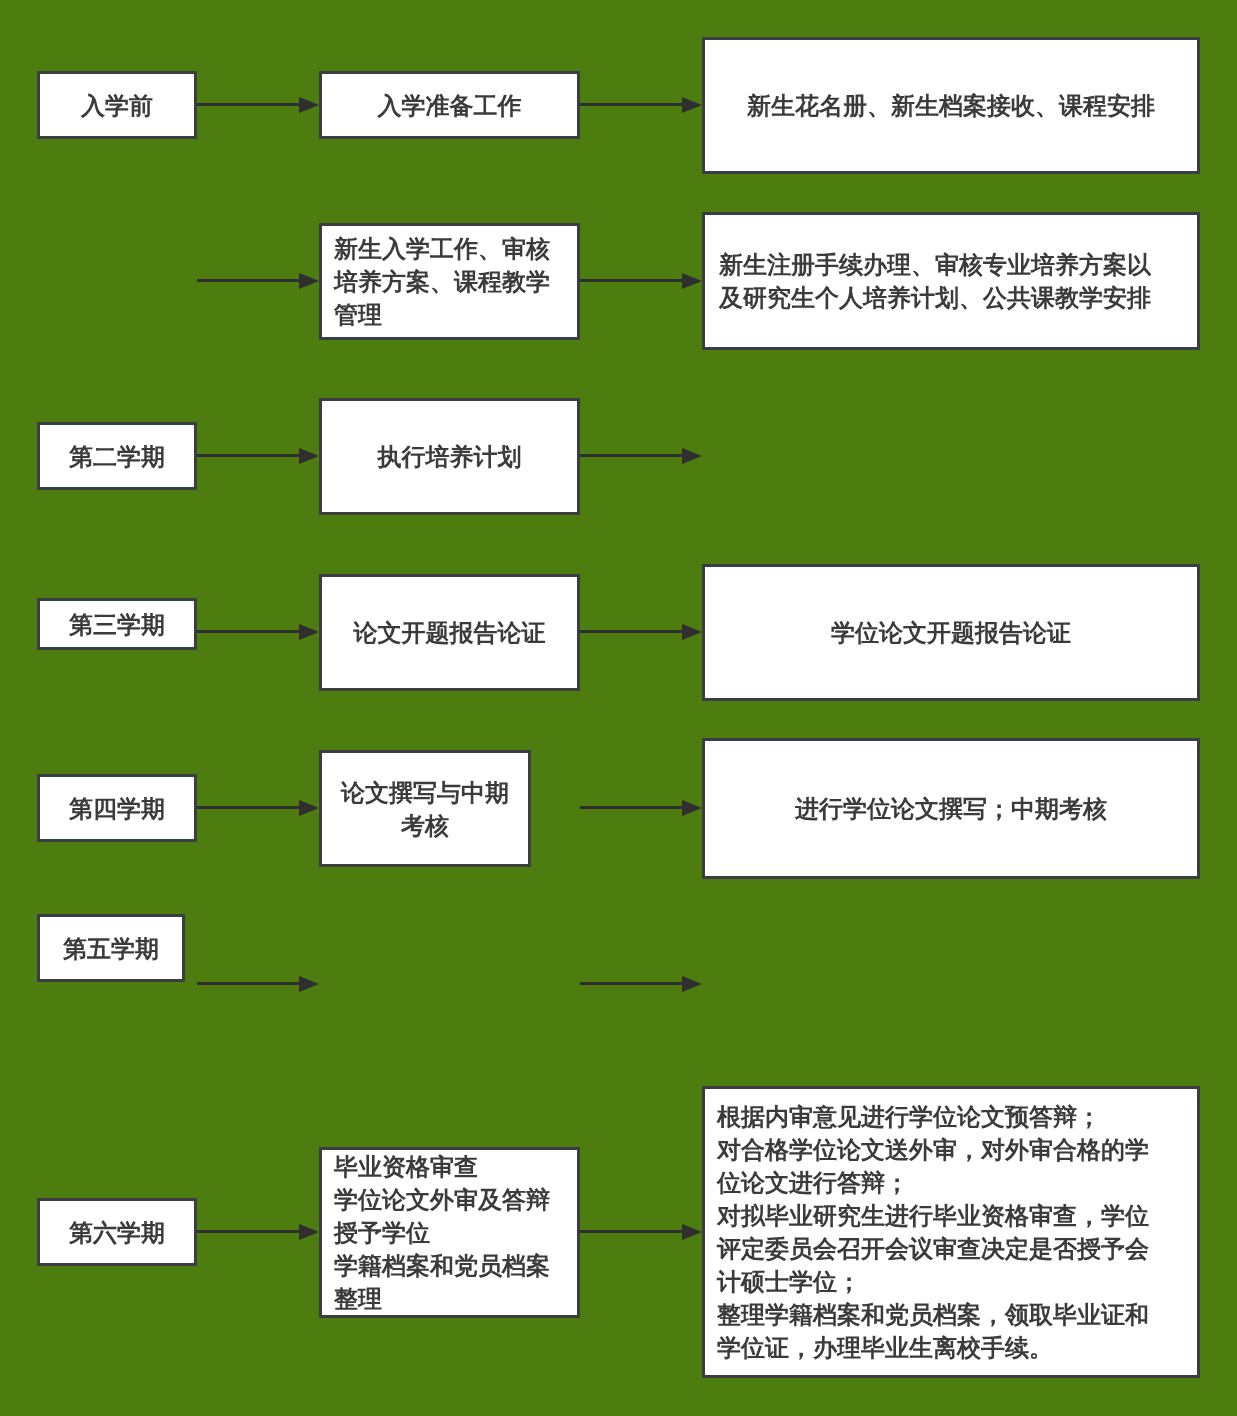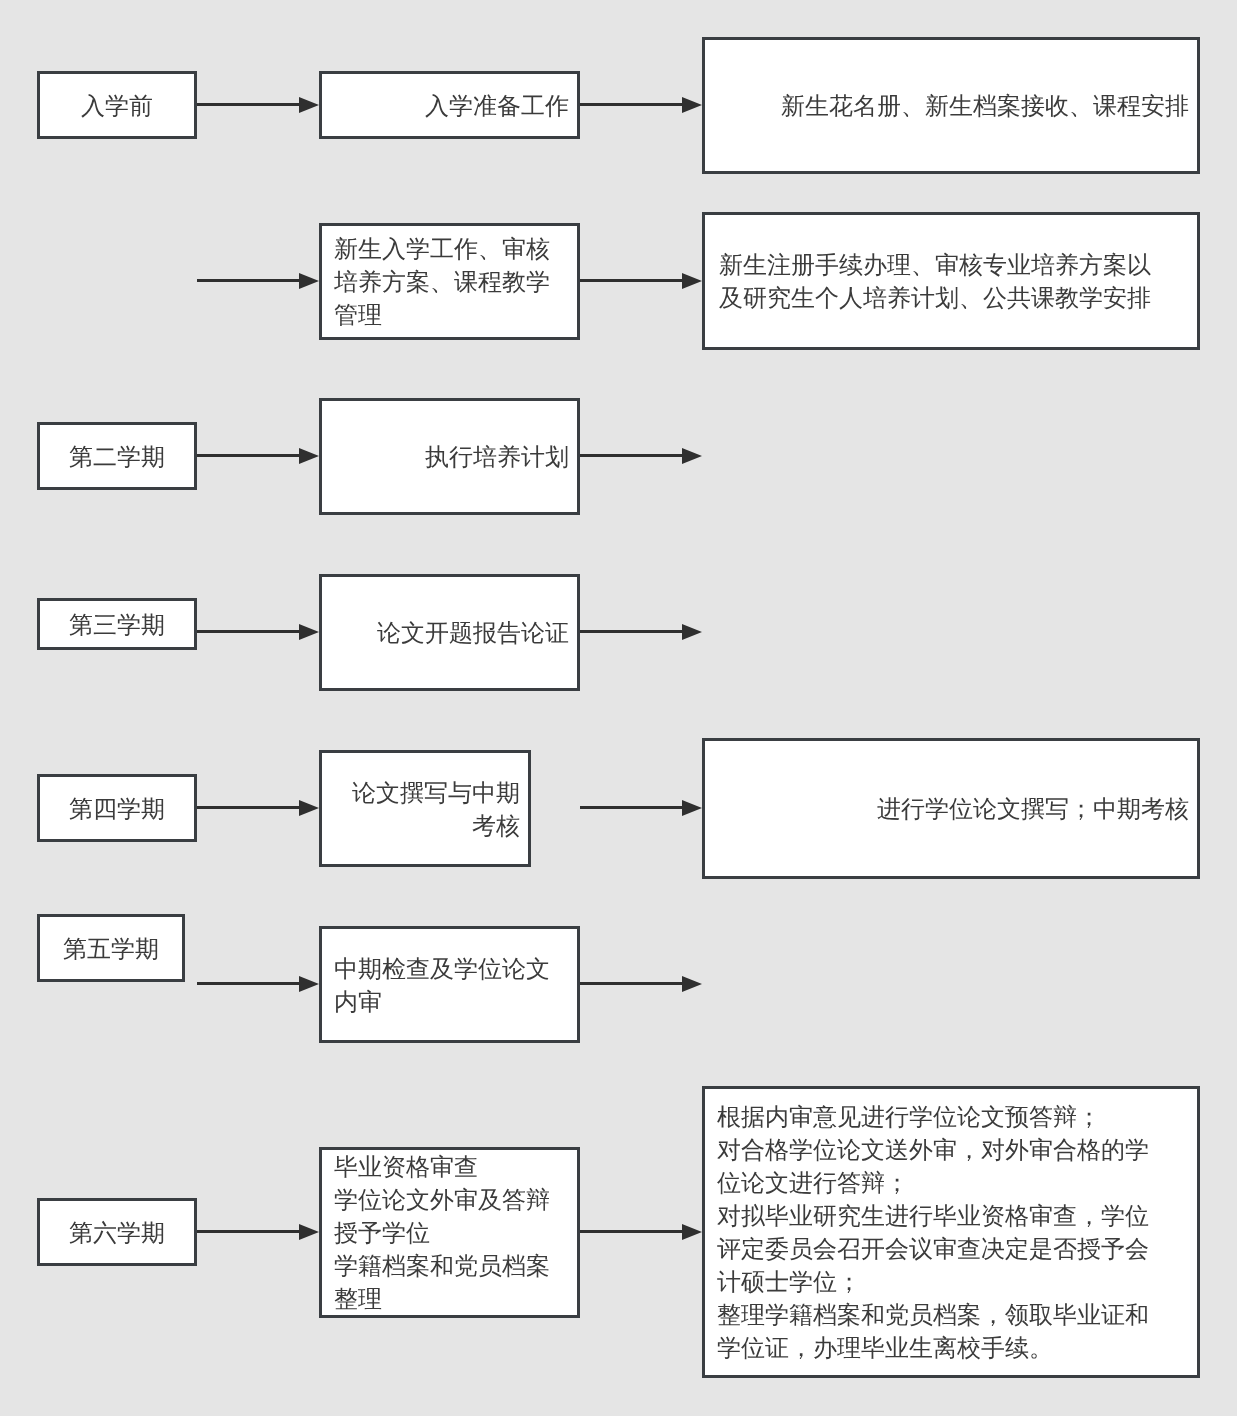--- a/index.html
+++ b/index.html
@@ -1,36 +1,37 @@
 <!DOCTYPE html>
 <html><head>
 <meta charset="utf-8">
 <style>
   html,body{margin:0;padding:0;background:#ffffff;}
   #canvas{
     position:relative;
     width:1237px;height:1416px;
-    background:#e5e5e5;
+    background:#4d7c0f;
     font-family:"Liberation Sans","DejaVu Sans",sans-serif;
     color:#3b3b3b;
     overflow:hidden;
+    font-weight:bold;
   }
   .box{
     position:absolute;
     box-sizing:border-box;
     border:3px solid #3a3e42;
     background:#ffffff;
     display:flex;
     flex-direction:column;
     justify-content:center;
     font-size:24px;
     line-height:33px;
     white-space:pre-line;
   }
-  .box.center{ text-align:right; padding:0 8px; }
+  .box.center{ text-align:center; padding:0 8px; }
   .box.left{ text-align:left; padding:4px 12px; }
   .stage{ text-align:center; padding:0 6px; }
   .arrow-line{
     position:absolute;
     height:3px;
     background:#2f2f2f;
   }
   .arrow-head{
     position:absolute;
     width:0;height:0;
@@ -68,34 +69,33 @@
   <div class="box center" style="left:319px;top:398px;width:261px;height:117px">执行培养计划</div>
   <div class="arrow-line" style="left:580px;top:454px;width:104px"></div>
   <div class="arrow-head" style="left:682px;top:448px"></div>
 
   <div class="box stage" style="left:37px;top:598px;width:160px;height:52px">第三学期</div>
   <div class="arrow-line" style="left:197px;top:630px;width:104px"></div>
   <div class="arrow-head" style="left:299px;top:624px"></div>
   <div class="box center" style="left:319px;top:574px;width:261px;height:117px">论文开题报告论证</div>
   <div class="arrow-line" style="left:580px;top:630px;width:104px"></div>
   <div class="arrow-head" style="left:682px;top:624px"></div>
+  <div class="box center" style="left:702px;top:564px;width:498px;height:137px">学位论文开题报告论证</div>
 
   <div class="box stage" style="left:37px;top:774px;width:160px;height:68px">第四学期</div>
   <div class="arrow-line" style="left:197px;top:806px;width:104px"></div>
   <div class="arrow-head" style="left:299px;top:800px"></div>
   <div class="box center" style="left:319px;top:750px;width:212px;height:117px">论文撰写与中期考核</div>
   <div class="arrow-line" style="left:580px;top:806px;width:104px"></div>
   <div class="arrow-head" style="left:682px;top:800px"></div>
   <div class="box center" style="left:702px;top:738px;width:498px;height:141px">进行学位论文撰写；中期考核</div>
 
   <div class="box stage" style="left:37px;top:914px;width:148px;height:68px">第五学期</div>
   <div class="arrow-line" style="left:197px;top:982px;width:104px"></div>
   <div class="arrow-head" style="left:299px;top:976px"></div>
-  <div class="box left" style="left:319px;top:926px;width:261px;height:117px">中期检查及学位论文
-内审</div>
   <div class="arrow-line" style="left:580px;top:982px;width:104px"></div>
   <div class="arrow-head" style="left:682px;top:976px"></div>
 
   <div class="box stage" style="left:37px;top:1198px;width:160px;height:68px">第六学期</div>
   <div class="arrow-line" style="left:197px;top:1230px;width:104px"></div>
   <div class="arrow-head" style="left:299px;top:1224px"></div>
   <div class="box left" style="left:319px;top:1147px;width:261px;height:171px">毕业资格审查
 学位论文外审及答辩
 授予学位
 学籍档案和党员档案

